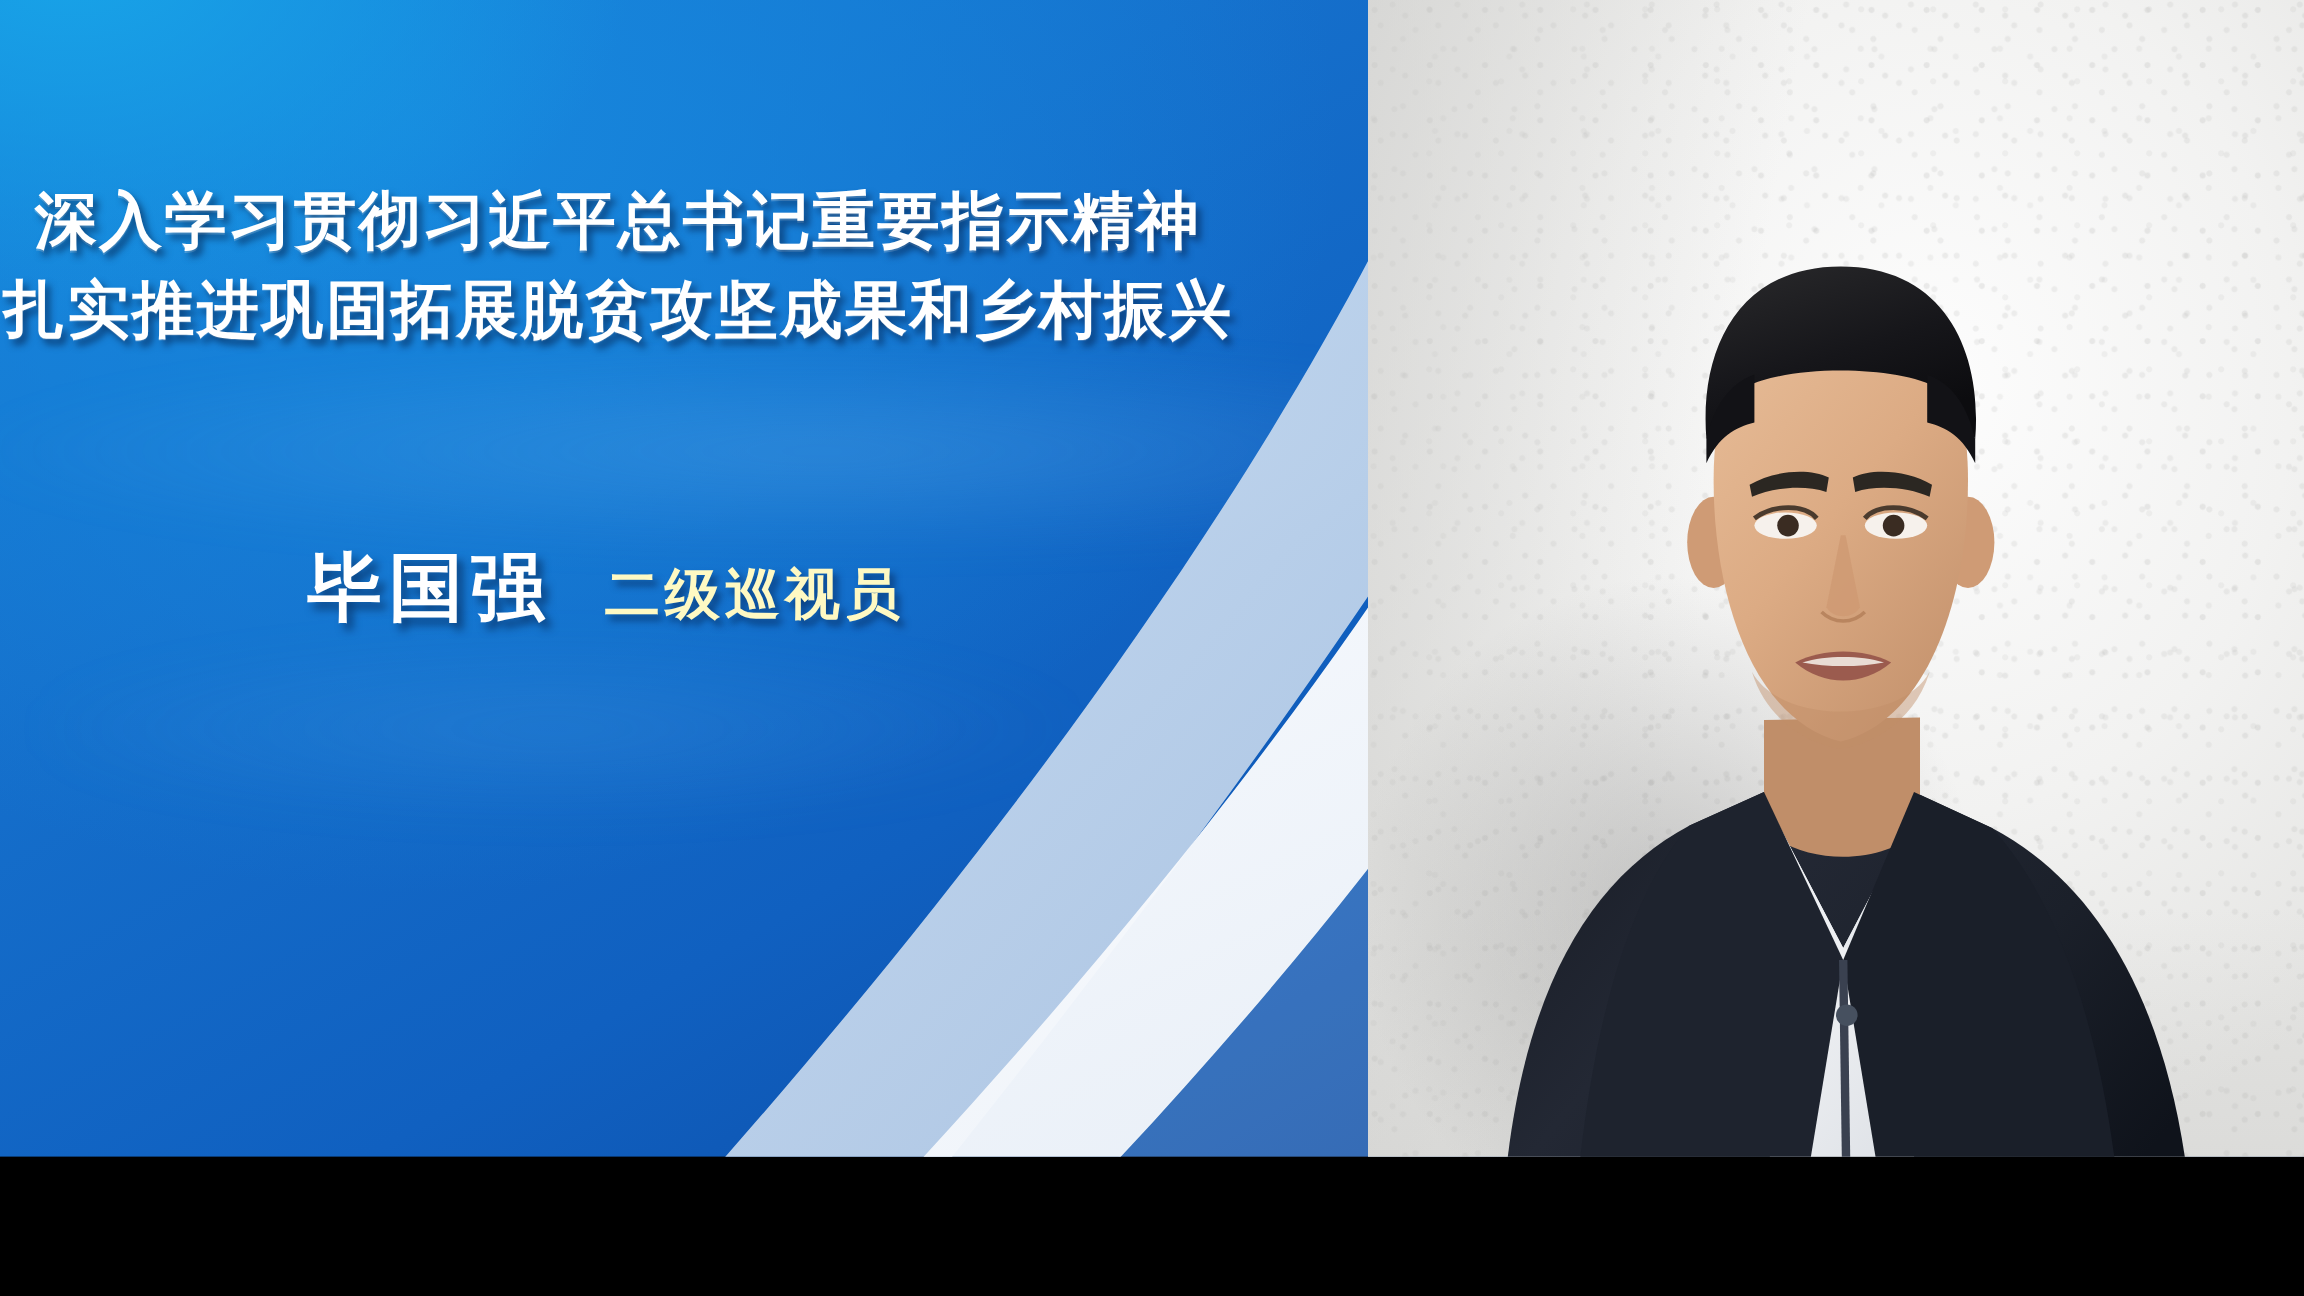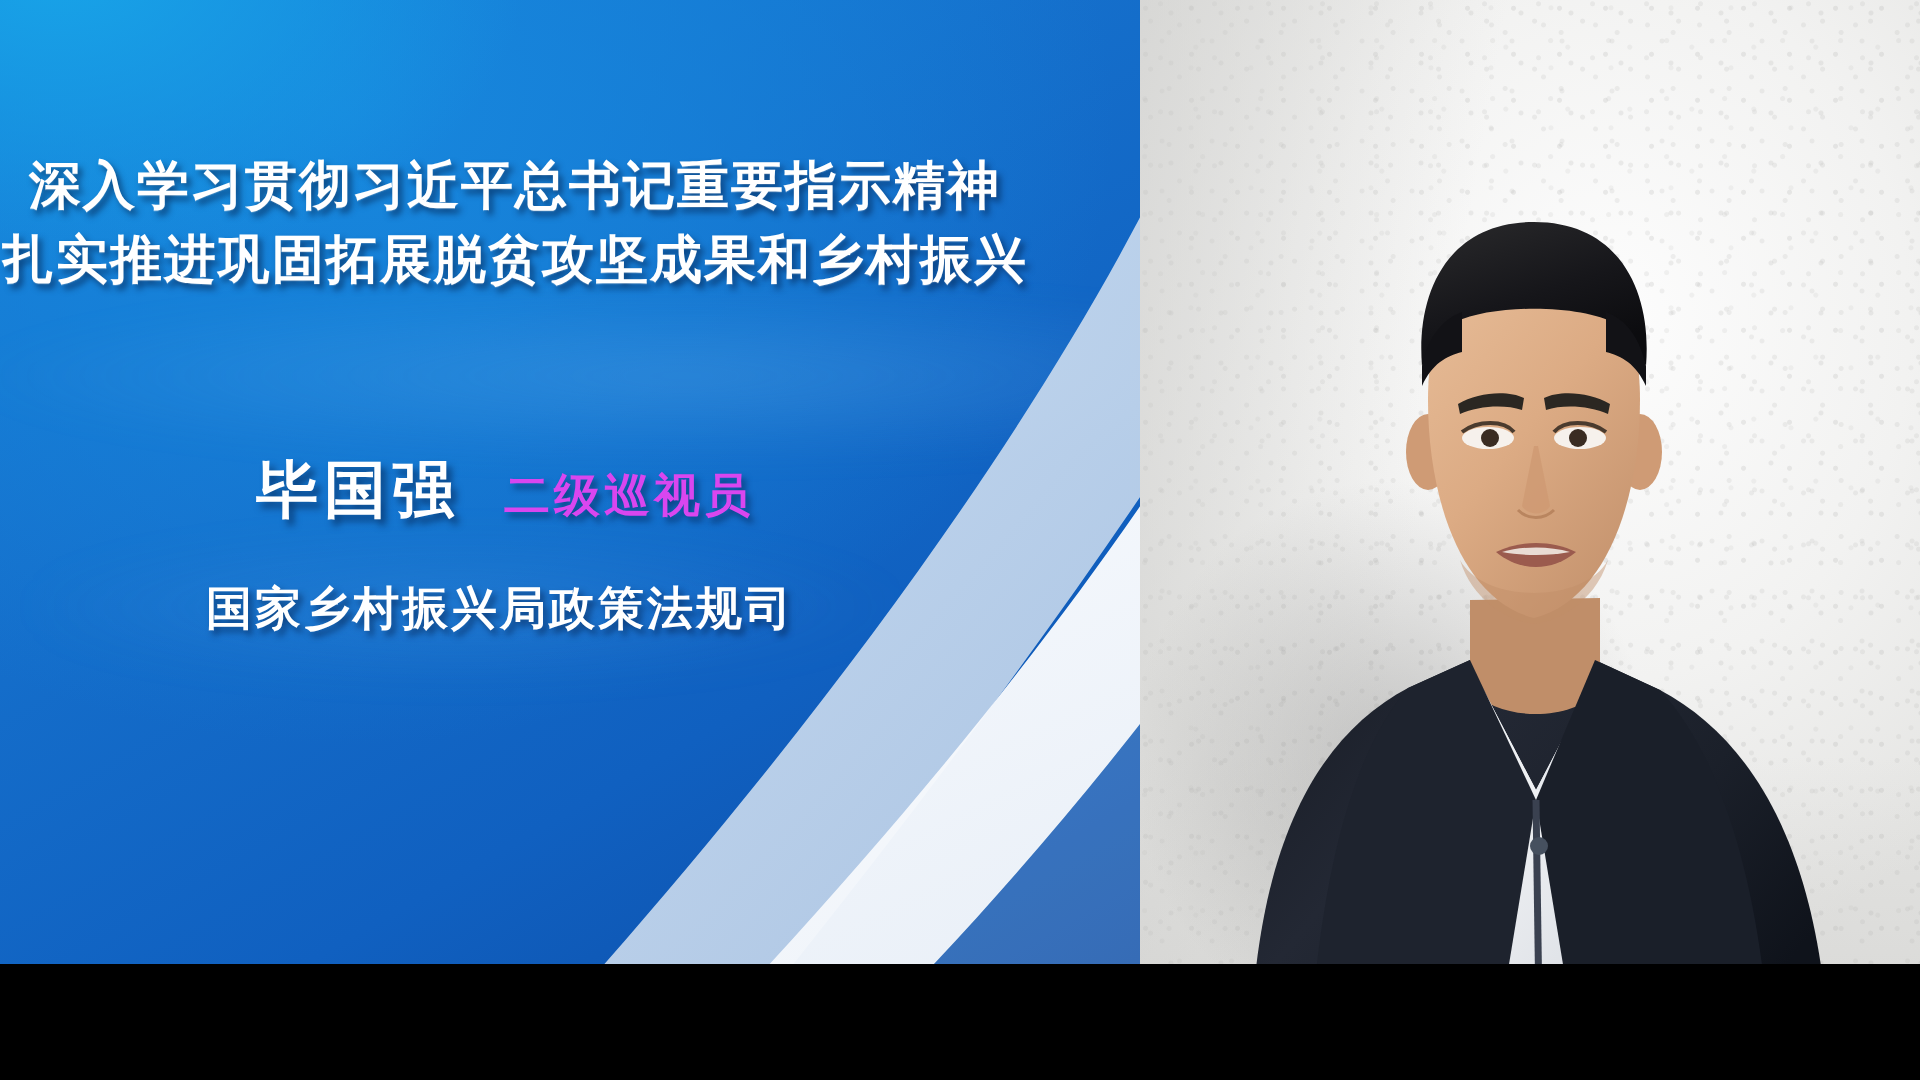--- a/index.html
+++ b/index.html
@@ -82,21 +82,21 @@
     position:absolute;left:0;top:448px;width:1010px;
     display:flex;align-items:baseline;justify-content:center;gap:44px;
   }
   .speaker-name{
     font-family:"DejaVu Serif","Liberation Serif",serif;
     font-weight:700;font-size:62px;letter-spacing:6px;color:#fff;
     text-shadow:5px 6px 7px rgba(3,30,72,.60);
   }
   .speaker-rank{
     font-family:"DejaVu Serif","Liberation Serif",serif;
-    font-weight:700;font-size:46px;letter-spacing:4px;color:#d946ef;
+    font-weight:700;font-size:46px;letter-spacing:4px;color:#fef9c3;
     text-shadow:4px 5px 6px rgba(3,30,72,.58);
   }
 
   .org{
     position:absolute;left:0;top:578px;width:1000px;text-align:center;
     font-family:"DejaVu Serif","Liberation Serif",serif;
     font-weight:700;font-size:46px;letter-spacing:3px;color:#fff;
     text-shadow:4px 5px 6px rgba(3,30,72,.58);
     white-space:nowrap;
   }
@@ -222,16 +222,15 @@
     <div class="title-wrap">
       <div class="title-line">深入学习贯彻习近平总书记重要指示精神</div>
       <div class="title-line">扎实推进巩固拓展脱贫攻坚成果和乡村振兴</div>
     </div>
 
     <div class="name-row">
       <span class="speaker-name">毕国强</span>
       <span class="speaker-rank">二级巡视员</span>
     </div>
 
-    <div class="org">国家乡村振兴局政策法规司</div>
 
   </div>
 </div>
 
 </body></html>

